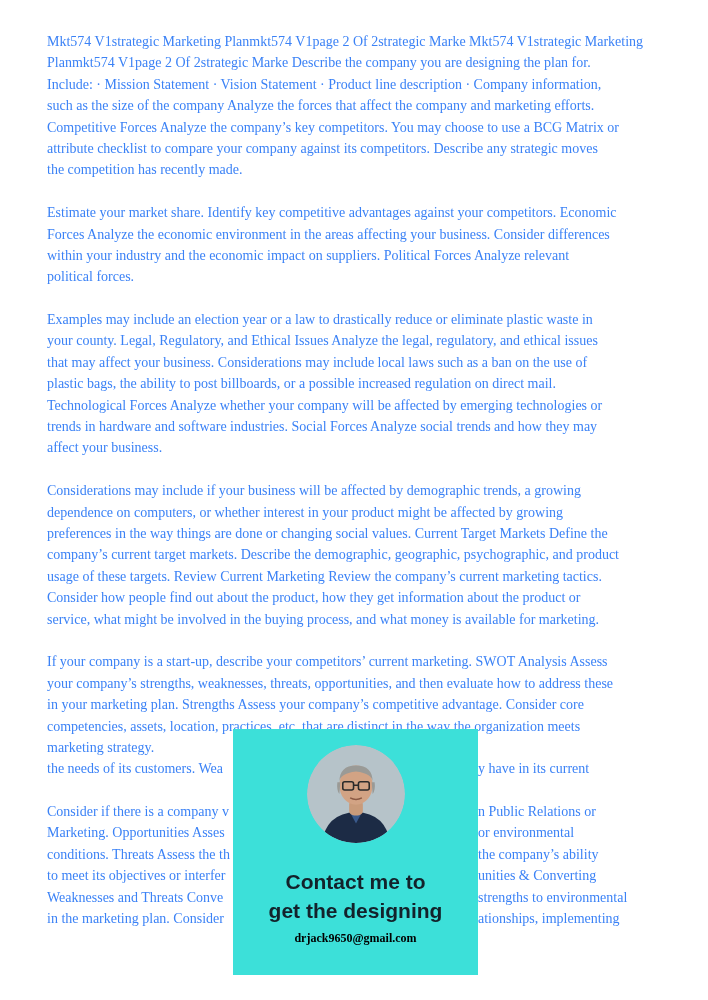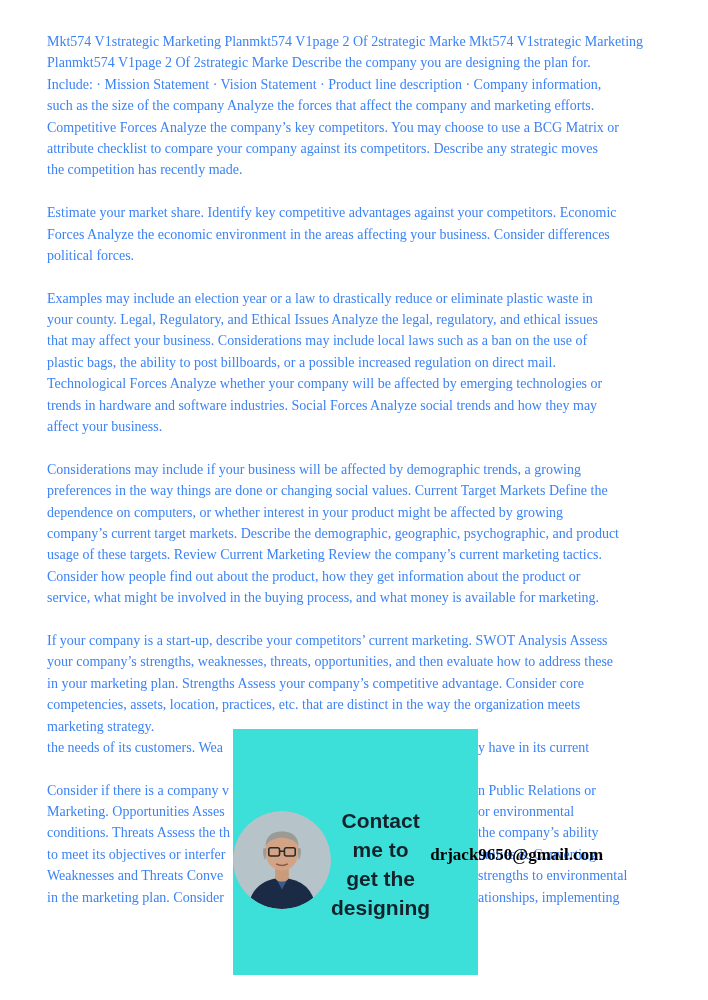--- a/index.html
+++ b/index.html
@@ -39,21 +39,21 @@
     top: 0;
     white-space: pre;
   }
   .contact-card {
     position: absolute;
     left: 233px;
     top: 729px;
     width: 245px;
     height: 246px;
     display: flex;
-    flex-direction: row;
+    flex-direction: column;
     align-items: center;
   }
   .avatar {
     width: 98px;
     height: 98px;
     margin-top: 16px;
     border-radius: 50%;
     overflow: hidden;
     flex: 0 0 auto;
   }
@@ -64,21 +64,21 @@
     font-family: "Liberation Sans", sans-serif;
     font-weight: 700;
     font-size: 21px;
     line-height: 29px;
     color: #13222b;
   }
   .email {
     margin-top: 6px;
     font-family: "Liberation Serif", serif;
     font-weight: 700;
-    font-size: 17px;
+    font-size: 12px;
     color: #000000;
   }
 </style>
 </head>
 <body>
 
 <div class="page">
 
   <div class="doc-text">
       <div class="paragraph">
@@ -86,35 +86,36 @@
         <div class="line">Planmkt574 V1page 2 Of 2strategic Marke Describe the company you are designing the plan for.</div>
         <div class="line">Include: · Mission Statement · Vision Statement · Product line description · Company information,</div>
         <div class="line">such as the size of the company Analyze the forces that affect the company and marketing efforts.</div>
         <div class="line">Competitive Forces Analyze the company’s key competitors. You may choose to use a BCG Matrix or</div>
         <div class="line">attribute checklist to compare your company against its competitors. Describe any strategic moves</div>
         <div class="line">the competition has recently made.</div>
       </div>
       <div class="paragraph">
         <div class="line">Estimate your market share. Identify key competitive advantages against your competitors. Economic</div>
         <div class="line">Forces Analyze the economic environment in the areas affecting your business. Consider differences</div>
+        <div class="line">within your industry and the economic impact on suppliers. Political Forces Analyze relevant</div>
         <div class="line">political forces.</div>
       </div>
       <div class="paragraph">
         <div class="line">Examples may include an election year or a law to drastically reduce or eliminate plastic waste in</div>
         <div class="line">your county. Legal, Regulatory, and Ethical Issues Analyze the legal, regulatory, and ethical issues</div>
         <div class="line">that may affect your business. Considerations may include local laws such as a ban on the use of</div>
         <div class="line">plastic bags, the ability to post billboards, or a possible increased regulation on direct mail.</div>
         <div class="line">Technological Forces Analyze whether your company will be affected by emerging technologies or</div>
         <div class="line">trends in hardware and software industries. Social Forces Analyze social trends and how they may</div>
         <div class="line">affect your business.</div>
       </div>
       <div class="paragraph">
         <div class="line">Considerations may include if your business will be affected by demographic trends, a growing</div>
+        <div class="line">dependence on computers, or whether interest in your product might be affected by growing</div>
         <div class="line">preferences in the way things are done or changing social values. Current Target Markets Define the</div>
-        <div class="line">dependence on computers, or whether interest in your product might be affected by growing</div>
         <div class="line">company’s current target markets. Describe the demographic, geographic, psychographic, and product</div>
         <div class="line">usage of these targets. Review Current Marketing Review the company’s current marketing tactics.</div>
         <div class="line">Consider how people find out about the product, how they get information about the product or</div>
         <div class="line">service, what might be involved in the buying process, and what money is available for marketing.</div>
       </div>
       <div class="paragraph">
         <div class="line">If your company is a start-up, describe your competitors’ current marketing. SWOT Analysis Assess</div>
         <div class="line">your company’s strengths, weaknesses, threats, opportunities, and then evaluate how to address these</div>
         <div class="line">in your marketing plan. Strengths Assess your company’s competitive advantage. Consider core</div>
         <div class="line">competencies, assets, location, practices, etc. that are distinct in the way the organization meets</div>

